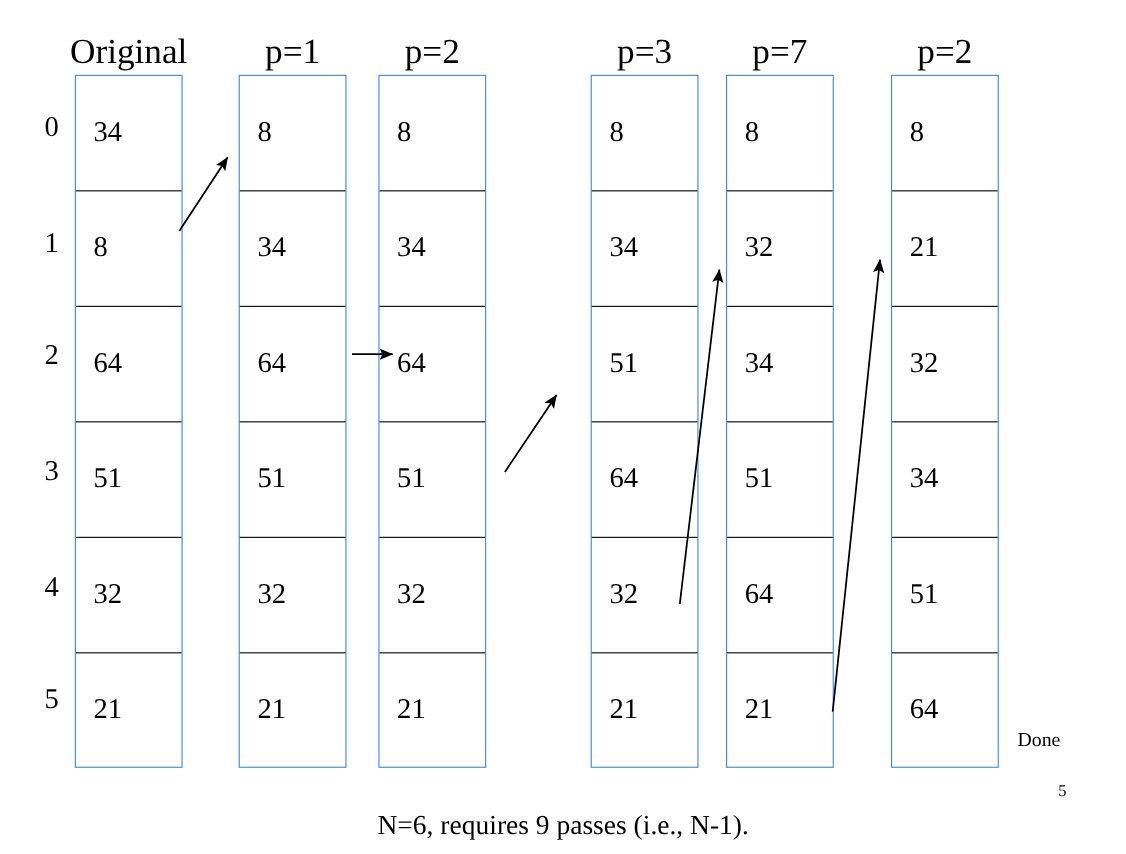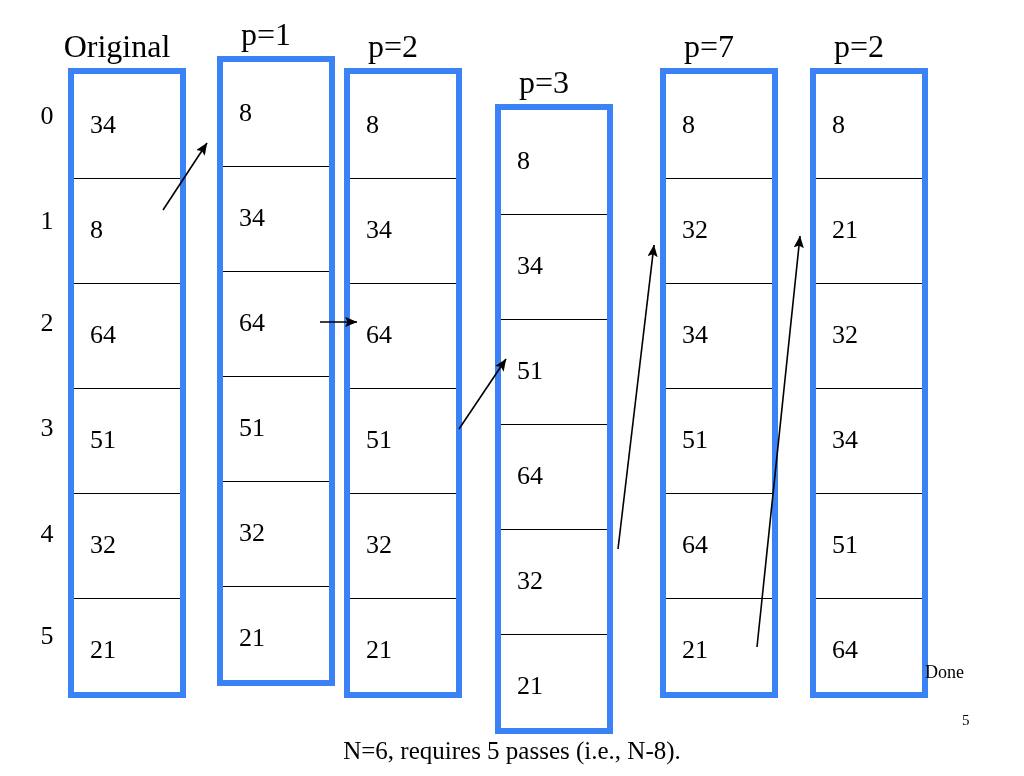--- a/index.html
+++ b/index.html
@@ -31,23 +31,23 @@
     left: 50%;
     transform: translateX(-50%);
     font-size: 32px;
     line-height: 1;
     white-space: nowrap;
   }
   .col-box {
     position: absolute;
     top: 0;
     left: 0;
-    width: 118px;
+    width: 98px;
     height: 630px;
-    border: 6px solid #3b82f6;
+    border: 1px solid #3b82f6;
     box-sizing: border-box;
     text-decoration: underline;
   }
   .cell {
     position: relative;
     height: 105px;
     box-sizing: border-box;
     border-bottom: 1px solid #000000;
   }
   .cell:last-child {
@@ -138,21 +138,21 @@
             <span class="cell-value">51</span>
           </div>
           <div class="cell">
             <span class="cell-value">32</span>
           </div>
           <div class="cell">
             <span class="cell-value">21</span>
           </div>
         </div>
       </div>
-      <div class="column" style="left: 217px; top: 56px; height: 630px;">
+      <div class="column" style="left: 217px; top: 68px; height: 630px;">
         <div class="col-header">p=1</div>
         <div class="col-box">
           <div class="cell">
             <span class="cell-value">8</span>
           </div>
           <div class="cell">
             <span class="cell-value">34</span>
           </div>
           <div class="cell">
             <span class="cell-value">64</span>
@@ -184,21 +184,21 @@
             <span class="cell-value">51</span>
           </div>
           <div class="cell">
             <span class="cell-value">32</span>
           </div>
           <div class="cell">
             <span class="cell-value">21</span>
           </div>
         </div>
       </div>
-      <div class="column" style="left: 495px; top: 68px; height: 630px; margin-top: 36px;">
+      <div class="column" style="left: 537px; top: 68px; height: 630px;">
         <div class="col-header">p=3</div>
         <div class="col-box">
           <div class="cell">
             <span class="cell-value">8</span>
           </div>
           <div class="cell">
             <span class="cell-value">34</span>
           </div>
           <div class="cell">
             <span class="cell-value">51</span>
@@ -272,15 +272,15 @@
         <line x1="163" y1="210" x2="207" y2="143" stroke="#000000" stroke-width="1.6" marker-end="url(#ahead)"></line>
         <line x1="320" y1="322" x2="357" y2="322" stroke="#000000" stroke-width="1.6" marker-end="url(#ahead)"></line>
         <line x1="459" y1="429" x2="506" y2="359" stroke="#000000" stroke-width="1.6" marker-end="url(#ahead)"></line>
         <line x1="618" y1="549" x2="654" y2="245" stroke="#000000" stroke-width="1.6" marker-end="url(#ahead)"></line>
         <line x1="757" y1="647" x2="800" y2="236" stroke="#000000" stroke-width="1.6" marker-end="url(#ahead)"></line>
       </g>
   </svg>
 
   <div class="done-label">Done</div>
   <div class="slide-number">5</div>
-  <div class="caption">N=6, requires 5 passes (i.e., N-8).</div>
+  <div class="caption">N=6, requires 9 passes (i.e., N-1).</div>
 
 </div>
 
 </body></html>

